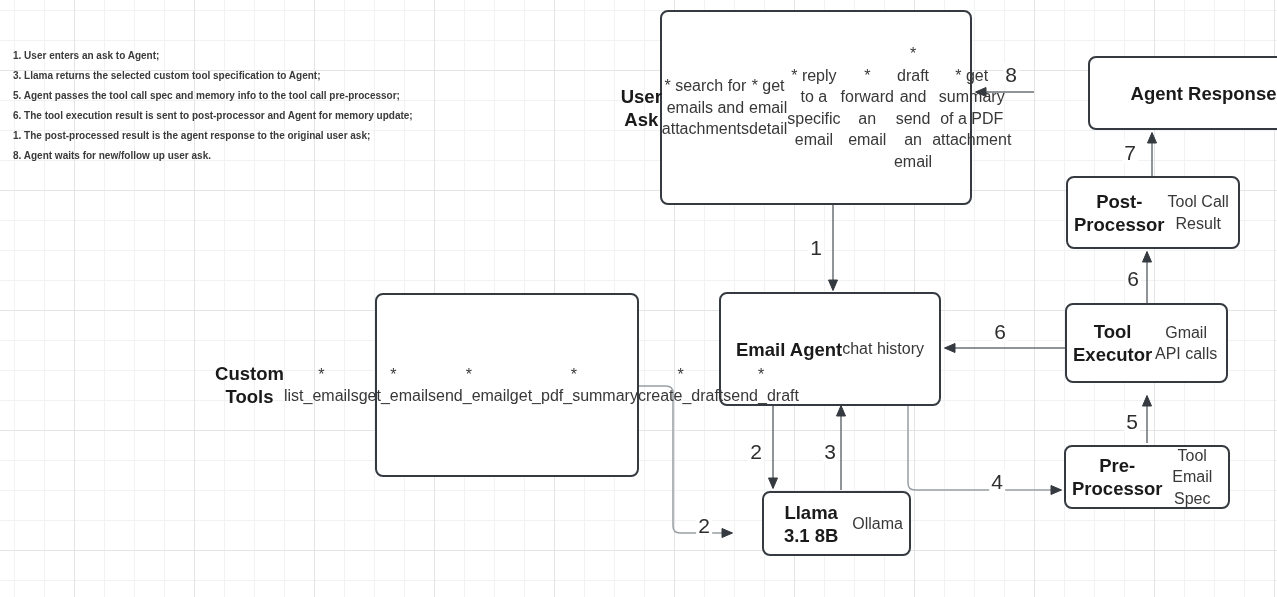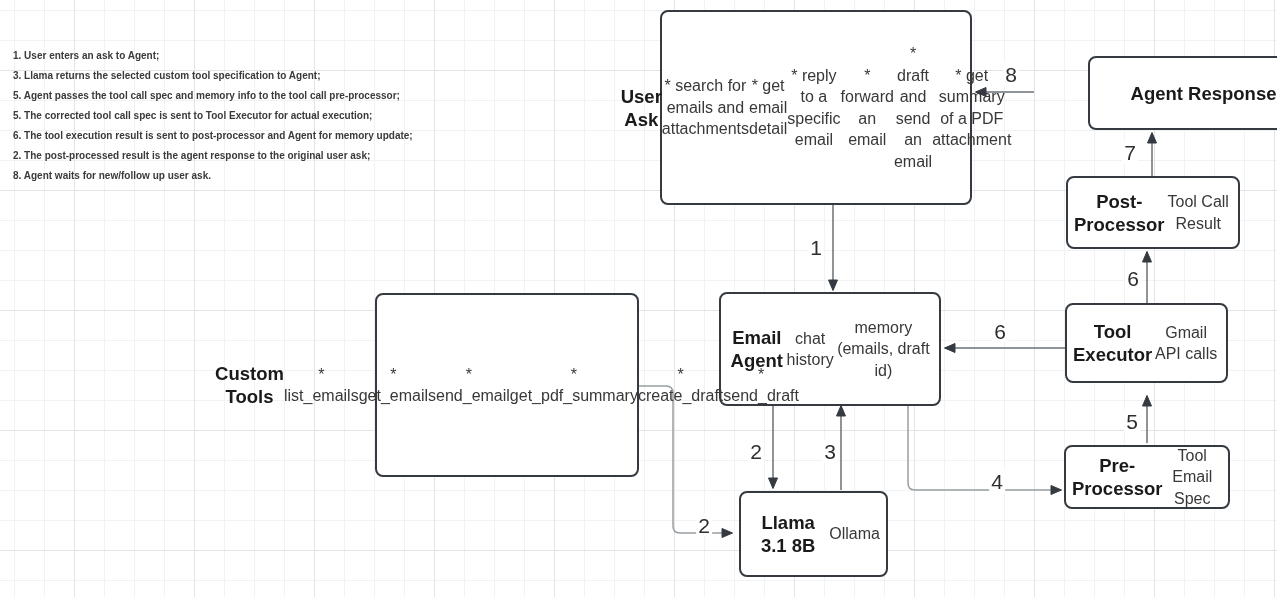--- a/index.html
+++ b/index.html
@@ -52,23 +52,22 @@
 </style>
 </head>
 <body>
 
 <div class="canvas">
 
   <div class="notes">
     <div>1. User enters an ask to Agent;</div>
     <div>3. Llama returns the selected custom tool specification to Agent;</div>
     <div>5. Agent passes the tool call spec and memory info to the tool call pre-processor;</div>
-    <div>5. The corrected tool call spec is sent to Tool Executor for actual execution;</div>
     <div>6. The tool execution result is sent to post-processor and Agent for memory update;</div>
-    <div>2. The post-processed result is the agent response to the original user ask;</div>
+    <div>1. The post-processed result is the agent response to the original user ask;</div>
     <div>8. Agent waits for new/follow up user ask.</div>
   </div>
 
   <svg class="edges-layer" width="1277" height="597">
     <defs>
       <marker id="ah" markerUnits="userSpaceOnUse" markerWidth="14" markerHeight="14" refX="11" refY="6" orient="auto">
         <path d="M1,1.5 L11.5,6 L1,10.5 Z" fill="#343a40" stroke="#343a40" stroke-width="1"></path>
       </marker>
     </defs>
     <path class="edge" d="M833,205 L833,290" marker-end="url(#ah)"></path>
@@ -108,34 +107,33 @@
   </div>
 
   <div class="node" style="left:1064px;top:445px;width:166px;height:64px">
     <div class="node-title">Pre-Processor</div>
     <div>Tool Email Spec</div>
   </div>
 
   <div class="node" style="left:719px;top:292px;width:222px;height:114px">
     <div class="node-title">Email Agent</div>
     <div>chat history</div>
-    <div>memory (emails, draft id)</div>
   </div>
 
   <div class="node" style="left:375px;top:293px;width:264px;height:184px">
     <div class="node-title">Custom Tools</div>
     <div>* list_emails</div>
     <div>* get_email</div>
     <div>* send_email</div>
     <div>* get_pdf_summary</div>
     <div>* create_draft</div>
     <div>* send_draft</div>
   </div>
 
-  <div class="node" style="left:739px;top:491px;width:149px;height:86px">
+  <div class="node" style="left:762px;top:491px;width:149px;height:65px">
     <div class="node-title">Llama 3.1 8B</div>
     <div>Ollama</div>
   </div>
 
   <div class="edge-label" style="left:816px;top:247px">1</div>
   <div class="edge-label" style="left:756px;top:451px">2</div>
   <div class="edge-label" style="left:830px;top:451px">3</div>
   <div class="edge-label" style="left:704px;top:525px">2</div>
   <div class="edge-label" style="left:997px;top:481px">4</div>
   <div class="edge-label" style="left:1132px;top:421px">5</div>

